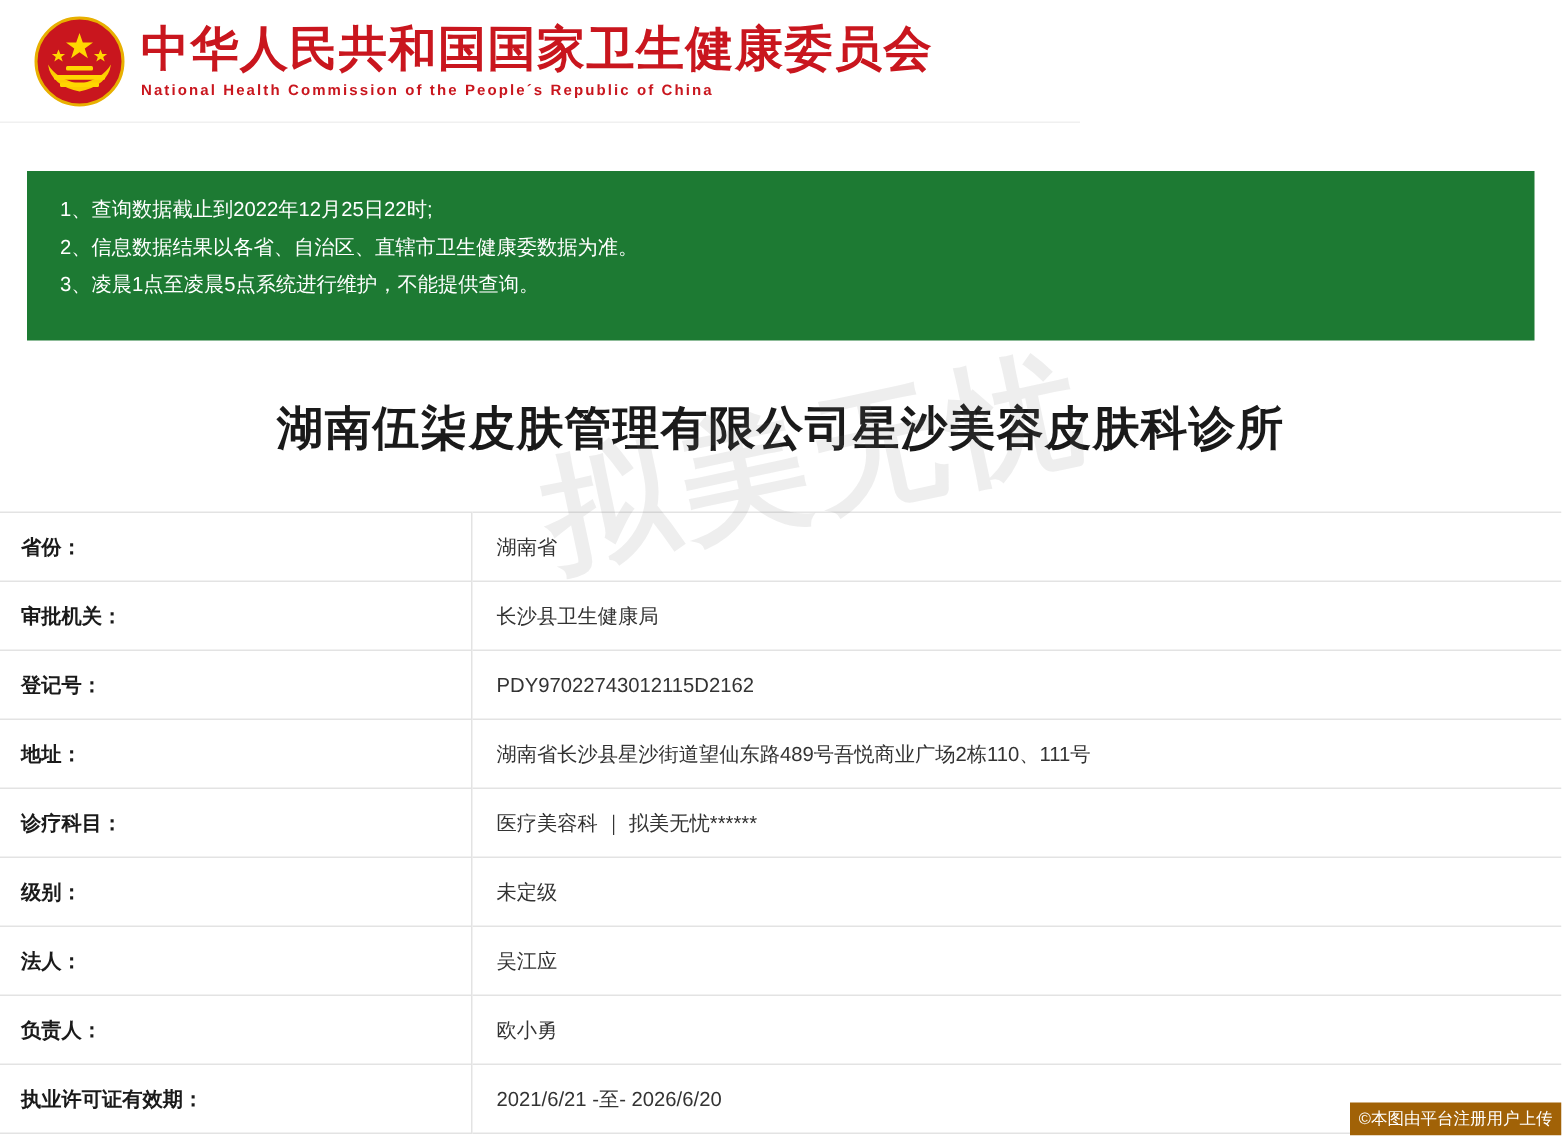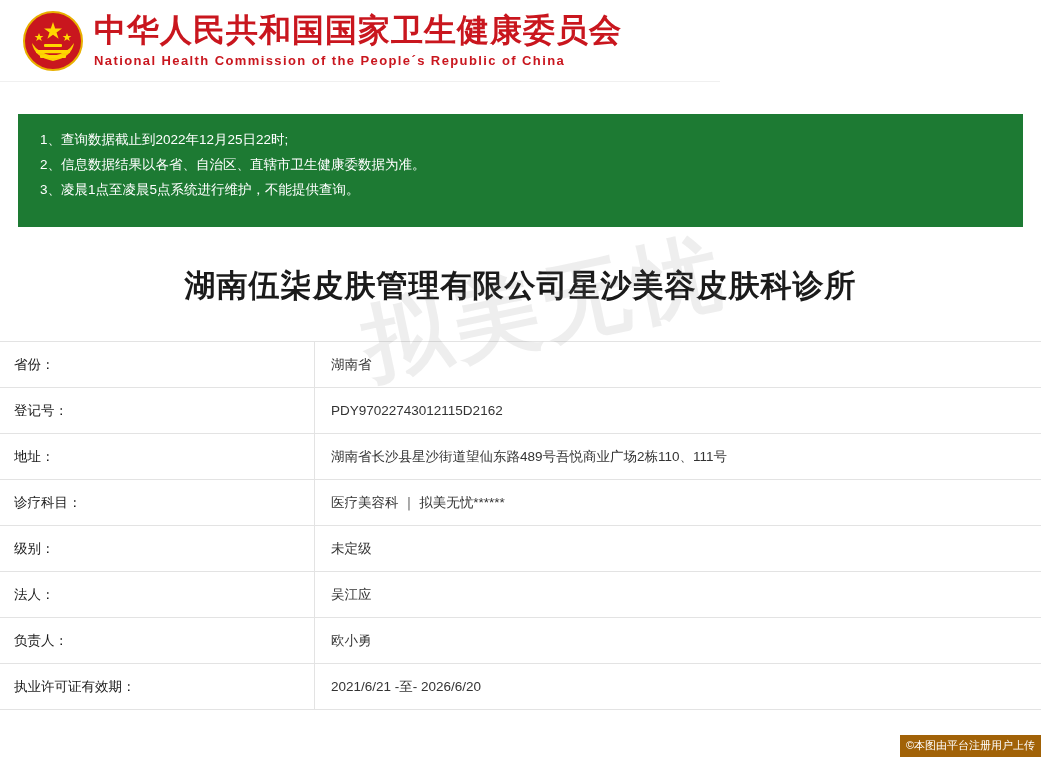--- a/index.html
+++ b/index.html
@@ -41,21 +41,21 @@
   .header-cn {
     font-family: "DejaVu Sans", "Liberation Sans", sans-serif;
     font-size: 32px;
     font-weight: bold;
     color: #c9161e;
     letter-spacing: 1px;
     line-height: 1.1;
     white-space: nowrap;
   }
   .header-en {
-    font-size: 13px;
+    font-size: 10px;
     font-weight: bold;
     color: #c9161e;
     letter-spacing: 1.4px;
     margin-top: 4px;
     white-space: nowrap;
   }
 
   
   .notice-wrap {
     padding: 32px 18px 0 18px;
@@ -95,21 +95,21 @@
     border-bottom: 1px solid #e3e3e3;
   }
   .info-table td {
     padding: 14px 0 13px 0;
     vertical-align: middle;
     font-size: 13.5px;
   }
   .cell-label {
     width: 300px;
     padding-left: 14px !important;
-    font-weight: normal;
+    font-weight: bold;
     color: #1a1a1a;
     border-right: 1px solid #e3e3e3;
   }
   .cell-value {
     padding-left: 16px !important;
     color: #333333;
   }
 
   
   .watermark {
@@ -176,20 +176,24 @@
 
 <div class="watermark">拟美无忧</div>
 
 <table class="info-table">
   <tbody>
     <tr>
       <td class="cell-label">省份：</td>
       <td class="cell-value">湖南省</td>
     </tr>
     <tr>
+      <td class="cell-label">审批机关：</td>
+      <td class="cell-value">长沙县卫生健康局</td>
+    </tr>
+    <tr>
       <td class="cell-label">登记号：</td>
       <td class="cell-value">PDY97022743012115D2162</td>
     </tr>
     <tr>
       <td class="cell-label">地址：</td>
       <td class="cell-value">湖南省长沙县星沙街道望仙东路489号吾悦商业广场2栋110、111号</td>
     </tr>
     <tr>
       <td class="cell-label">诊疗科目：</td>
       <td class="cell-value">医疗美容科 ｜ 拟美无忧******</td>

